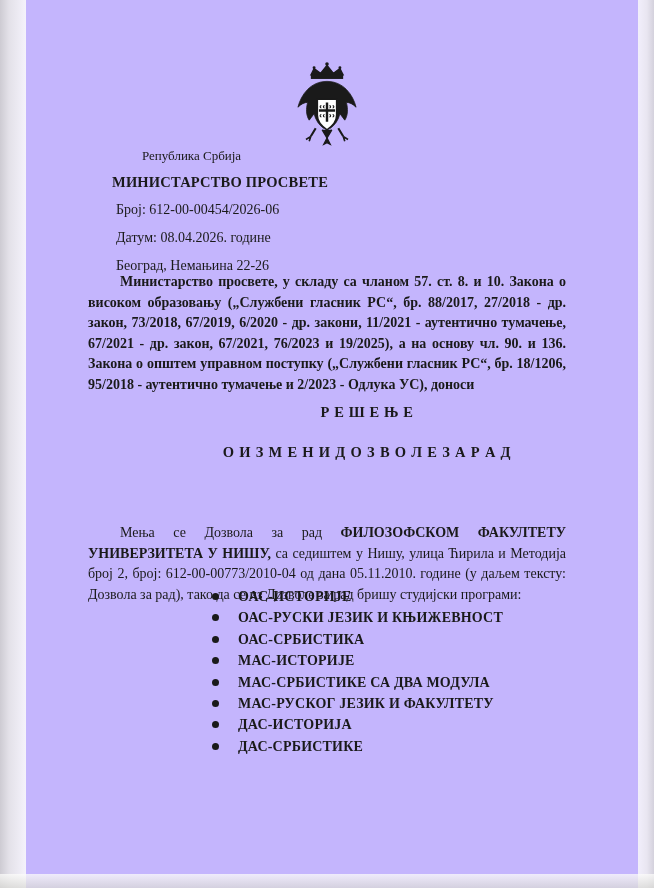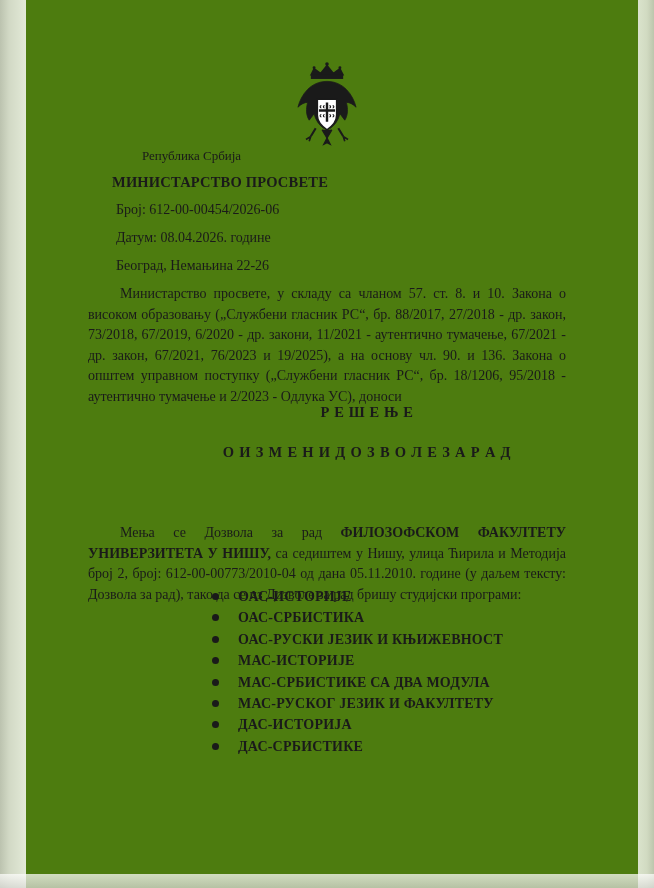--- a/index.html
+++ b/index.html
@@ -12,21 +12,21 @@
     height: 888px;
     font-family: "Liberation Serif", serif;
     color: #1a1a1a;
     position: relative;
     overflow: hidden;
   }
   .page {
     position: relative;
     width: 654px;
     height: 888px;
-    background: #4d7c0f;
+    background: #c4b5fd;
   }
   
   .scan-edge-left {
     position: absolute;
     top: 0; left: 0;
     width: 26px; height: 888px;
     background: linear-gradient(to right, #cfcfcb 0%, #e9e9e5 35%, #fdfdfb 100%);
     opacity: .85;
   }
   .scan-edge-right {
@@ -90,21 +90,21 @@
   .para {
     position: absolute;
     left: 88px;
     width: 478px;
     font-size: 14px;
     line-height: 20.5px;
     text-align: justify;
   }
   .para .indent { display: inline-block; width: 32px; }
 
-  #para-intro { top: 284px; }
+  #para-intro { top: 272px; font-weight: bold; }
 
   .title-block {
     position: absolute;
     left: 0;
     width: 654px;
     text-align: center;
     font-weight: bold;
     font-size: 14.5px;
     letter-spacing: .6px;
     padding-left: 40px;
@@ -192,22 +192,22 @@
 
     <div class="para" id="para-intro"><span class="indent"></span><span>Министарство просвете, у складу са чланом 57. ст. 8. и 10. Закона о високом образовању („Службени гласник РС“, бр. 88/2017, 27/2018 - др. закон, 73/2018, 67/2019, 6/2020 - др. закони, 11/2021 - аутентично тумачење, 67/2021 - др. закон, 67/2021, 76/2023 и 19/2025), а на основу чл. 90. и 136. Закона о општем управном поступку („Службени гласник РС“, бр. 18/1206, 95/2018 - аутентично тумачење и 2/2023 - Одлука УС), доноси</span></div>
 
     <div class="title-block" id="decision-title">Р Е Ш Е Њ Е</div>
     <div class="title-block" id="decision-subtitle">О   И З М Е Н И   Д О З В О Л Е   З А   Р А Д</div>
 
     <div class="para" id="para-body"><span class="indent"></span><span>Мења се Дозвола за рад </span><b>ФИЛОЗОФСКОМ ФАКУЛТЕТУ УНИВЕРЗИТЕТА У НИШУ,</b><span> са седиштем у Нишу, улица Ћирила и Методија број 2, број: 612-00-00773/2010-04 од дана 05.11.2010. године (у даљем тексту: Дозвола за рад), тако да се из Дозволе за рад бришу студијски програми:</span></div>
 
     <ul class="program-list">
       <li><span class="bullet"></span><span>ОАС-ИСТОРИЈЕ</span></li>
+      <li><span class="bullet"></span><span>ОАС-РУСКИ ЈЕЗИК И КЊИЖЕВНОСТ</span></li>
       <li><span class="bullet"></span><span>ОАС-СРБИСТИКА</span></li>
-      <li><span class="bullet"></span><span>ОАС-РУСКИ ЈЕЗИК И КЊИЖЕВНОСТ</span></li>
       <li><span class="bullet"></span><span>МАС-ИСТОРИЈЕ</span></li>
       <li><span class="bullet"></span><span>МАС-СРБИСТИКЕ СА ДВА МОДУЛА</span></li>
       <li><span class="bullet"></span><span>МАС-РУСКОГ ЈЕЗИК И ФАКУЛТЕТУ</span></li>
       <li><span class="bullet"></span><span>ДАС-ИСТОРИЈА</span></li>
       <li><span class="bullet"></span><span>ДАС-СРБИСТИКЕ</span></li>
     </ul>
 
   </div>
 </div>
 

